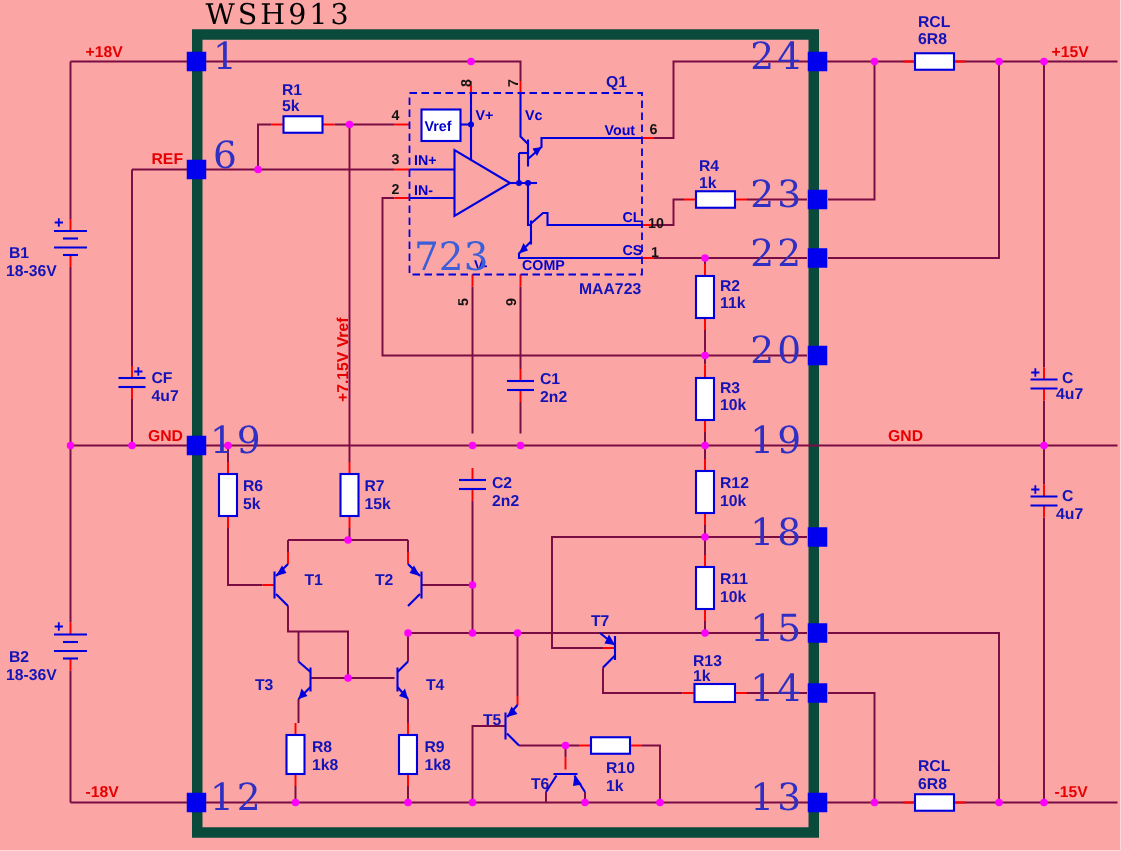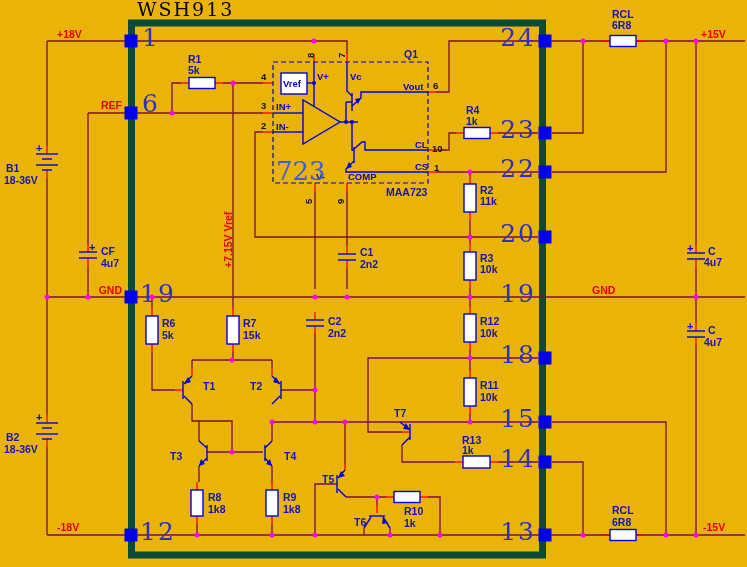--- a/index.html
+++ b/index.html
@@ -1,16 +1,16 @@
 <!DOCTYPE html>
 <html><head>
 <meta charset="utf-8">
 <style>
   html,body{margin:0;padding:0;background:#fff;}
-  #stage{position:relative;width:747px;height:567px;background:#eab308;overflow:hidden;
+  #stage{position:relative;width:747px;height:567px;background:#fca5a5;overflow:hidden;
          font-family:"Liberation Sans",sans-serif;}
   svg{position:absolute;left:0;top:0;}
   text{user-select:none;}
   .w    {stroke:#7a0c44;stroke-width:1.3;fill:none;}
   .rs   {stroke:#ff0000;stroke-width:1.3;fill:none;}
   .bl   {stroke:#0000dd;stroke-width:1.4;fill:none;}
   .blf  {fill:#0000dd;}
   .box  {stroke:#0000dd;stroke-width:1.4;fill:#ffffff;}
   .dash {stroke:#0000dd;stroke-width:1.2;fill:none;stroke-dasharray:5,3;}
   .dot  {fill:#ff00ff;}

